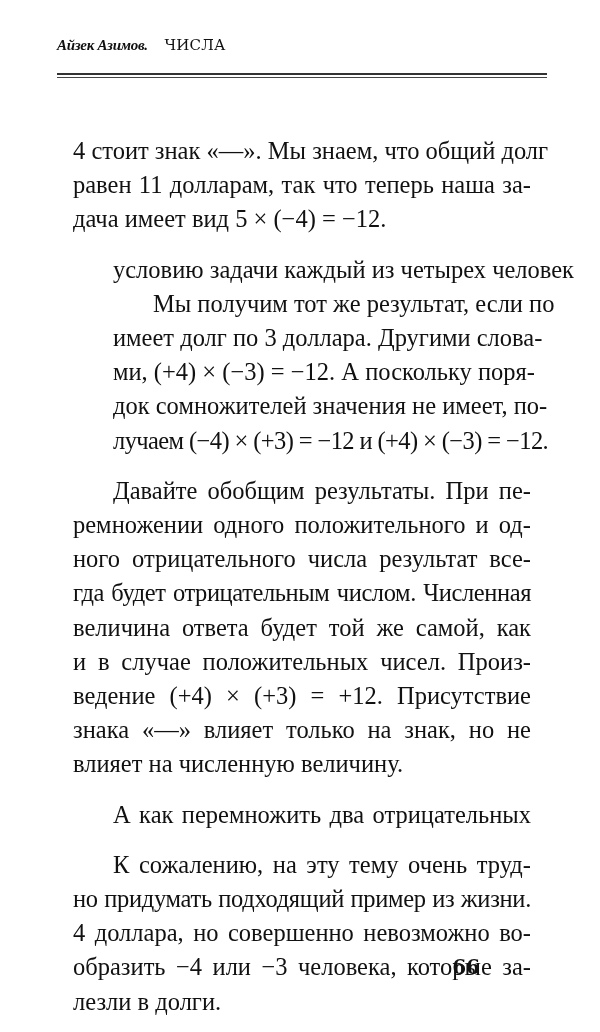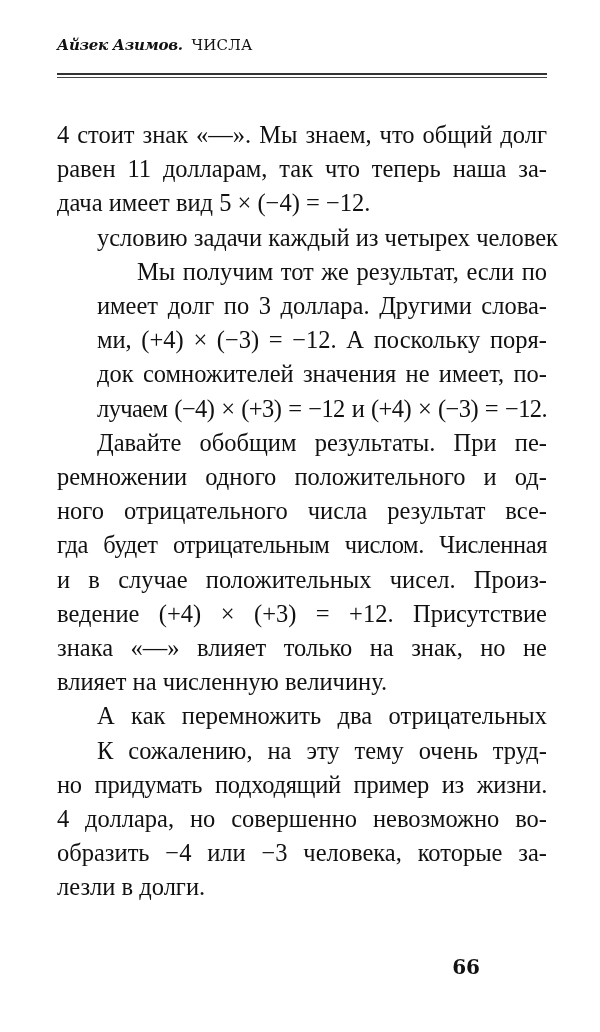--- a/index.html
+++ b/index.html
@@ -2,32 +2,32 @@
 <html><head>
 <meta charset="utf-8">
 <style>
   html, body { margin: 0; padding: 0; background: #ffffff; }
   body { width: 600px; height: 1032px; position: relative; overflow: hidden; color: #111; }
   .running-head {
     position: absolute; left: 57px; top: 36px;
     font-family: "DejaVu Serif", serif; font-size: 15px; line-height: 18px;
     white-space: nowrap;
   }
-  .running-head .author { font-style: italic; font-weight: bold; letter-spacing: -0.3px; }
-  .running-head .title { margin-left: 4px; letter-spacing: 0.2px; }
+  .running-head .author { font-style: italic; font-weight: bold; letter-spacing: -0.3px; font-family: Liberation Serif, serif; }
+  .running-head .title { margin-left: 12px; letter-spacing: 0.2px; }
   .rule {
     position: absolute; left: 57px; width: 490px; top: 73px; height: 5px;
     border-top: 2px solid #333; border-bottom: 1px solid #444; box-sizing: border-box;
   }
   .text-block {
     position: absolute; left: 57px; top: 118px; width: 490px;
     font-family: "Liberation Serif", serif; font-size: 24.5px; line-height: 34.2px;
     text-align: justify; color: #111;
   }
-  .text-block p { margin: 0; }
+  .text-block p { margin: 16px; }
   .text-block p.indent { text-indent: 40px; }
   .text-block .line { display: block; text-align-last: justify; white-space: nowrap; }
   .text-block .line.last { text-align-last: left; }
   .page-number {
     position: absolute; left: 0; width: 480px; top: 955px; text-align: right;
     font-family: "DejaVu Serif", serif; font-weight: bold; font-size: 20px;
   }
 </style>
 </head>
 <body>
@@ -50,20 +50,21 @@
     <span class="line">имеет долг по 3 доллара. Другими слова-</span>
     <span class="line">ми, (+4) × (−3) = −12. А поскольку поря-</span>
     <span class="line">док сомножителей значения не имеет, по-</span>
     <span class="line" style="letter-spacing:-0.6px">лучаем (−4) × (+3) = −12 и (+4) × (−3) = −12.</span>
   </p>
   <p>
     <span class="line" style="padding-left:40px">Давайте обобщим результаты. При пе-</span>
     <span class="line">ремножении одного положительного и од-</span>
     <span class="line">ного отрицательного числа результат все-</span>
     <span class="line" style="letter-spacing:-0.4px">гда будет отрицательным числом. Численная</span>
+    <span class="line">величина ответа будет той же самой, как</span>
     <span class="line">и в случае положительных чисел. Произ-</span>
     <span class="line">ведение (+4) × (+3) = +12. Присутствие</span>
     <span class="line">знака «—» влияет только на знак, но не</span>
     <span class="line last">влияет на численную величину.</span>
   </p>
   <p>
     <span class="line" style="padding-left:40px">А как перемножить два отрицательных</span>
   </p>
   <p>
     <span class="line" style="padding-left:40px">К сожалению, на эту тему очень труд-</span>

